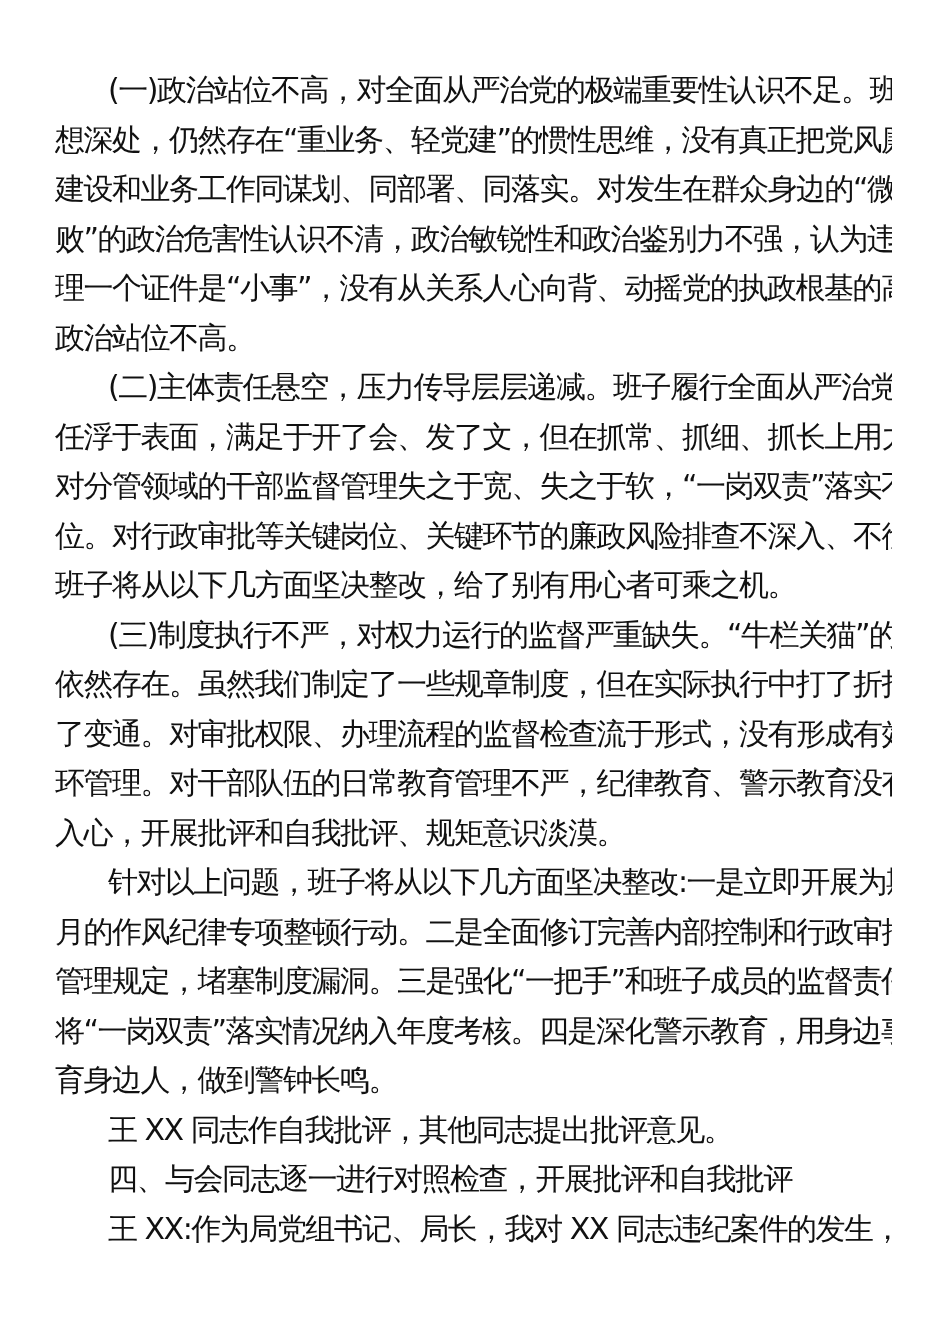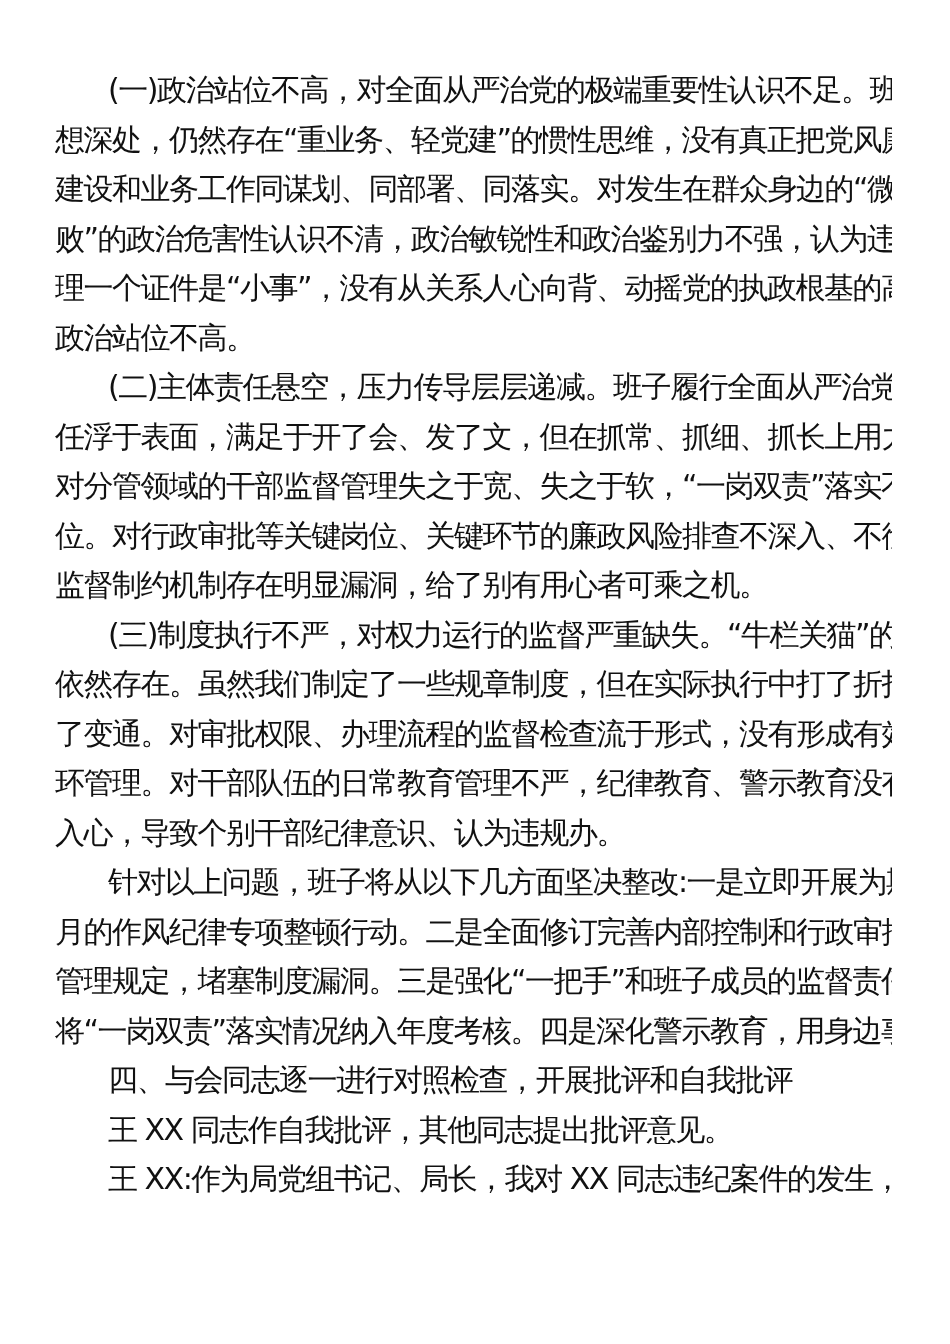--- a/index.html
+++ b/index.html
@@ -49,38 +49,39 @@
         <div class="line">建设和业务工作同谋划、同部署、同落实。对发生在群众身边的“微腐</div>
         <div class="line">败”的政治危害性认识不清，政治敏锐性和政治鉴别力不强，认为违规办</div>
         <div class="line">理一个证件是“小事”，没有从关系人心向背、动摇党的执政根基的高度</div>
         <div class="line">政治站位不高。</div>
       </div>
       <div class="para">
         <div class="line first">(二)主体责任悬空，压力传导层层递减。班子履行全面从严治党主体责</div>
         <div class="line">任浮于表面，满足于开了会、发了文，但在抓常、抓细、抓长上用力不够。</div>
         <div class="line">对分管领域的干部监督管理失之于宽、失之于软，“一岗双责”落实不到</div>
         <div class="line">位。对行政审批等关键岗位、关键环节的廉政风险排查不深入、不彻底，</div>
-        <div class="line">监督制约机制存在明显漏洞，给了别有用心者可乘之机。</div>
+        <div class="line">班子将从以下几方面坚决整改，给了别有用心者可乘之机。</div>
       </div>
       <div class="para">
         <div class="line first">(三)制度执行不严，对权力运行的监督严重缺失。“牛栏关猫”的问题</div>
         <div class="line">依然存在。虽然我们制定了一些规章制度，但在实际执行中打了折扣、搞</div>
         <div class="line">了变通。对审批权限、办理流程的监督检查流于形式，没有形成有效的闭</div>
         <div class="line">环管理。对干部队伍的日常教育管理不严，纪律教育、警示教育没有入脑</div>
-        <div class="line">入心，导致个别干部纪律意识、认为违规办。</div>
+        <div class="line">入心，开展批评和自我批评、规矩意识淡漠。</div>
       </div>
       <div class="para">
         <div class="line first">针对以上问题，班子将从以下几方面坚决整改:一是立即开展为期三个</div>
         <div class="line">月的作风纪律专项整顿行动。二是全面修订完善内部控制和行政审批流程</div>
         <div class="line">管理规定，堵塞制度漏洞。三是强化“一把手”和班子成员的监督责任，</div>
         <div class="line">将“一岗双责”落实情况纳入年度考核。四是深化警示教育，用身边事教</div>
+        <div class="line">育身边人，做到警钟长鸣。</div>
+      </div>
+      <div class="para">
+        <div class="line first">王 XX 同志作自我批评，其他同志提出批评意见。</div>
       </div>
       <div class="para">
         <div class="line first">四、与会同志逐一进行对照检查，开展批评和自我批评</div>
-      </div>
-      <div class="para">
-        <div class="line first">王 XX 同志作自我批评，其他同志提出批评意见。</div>
       </div>
       <div class="para">
         <div class="line first">王 XX:作为局党组书记、局长，我对 XX 同志违纪案件的发生，负有首</div>
       </div>
     </div>
 </div>
 
 </body></html>

